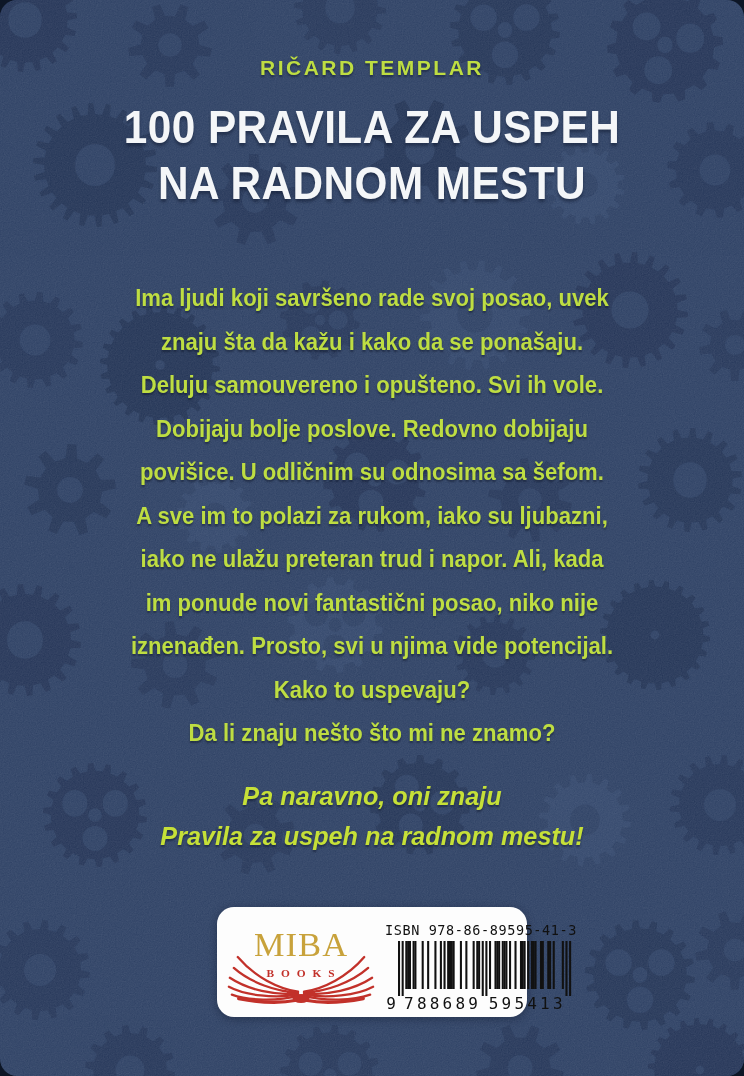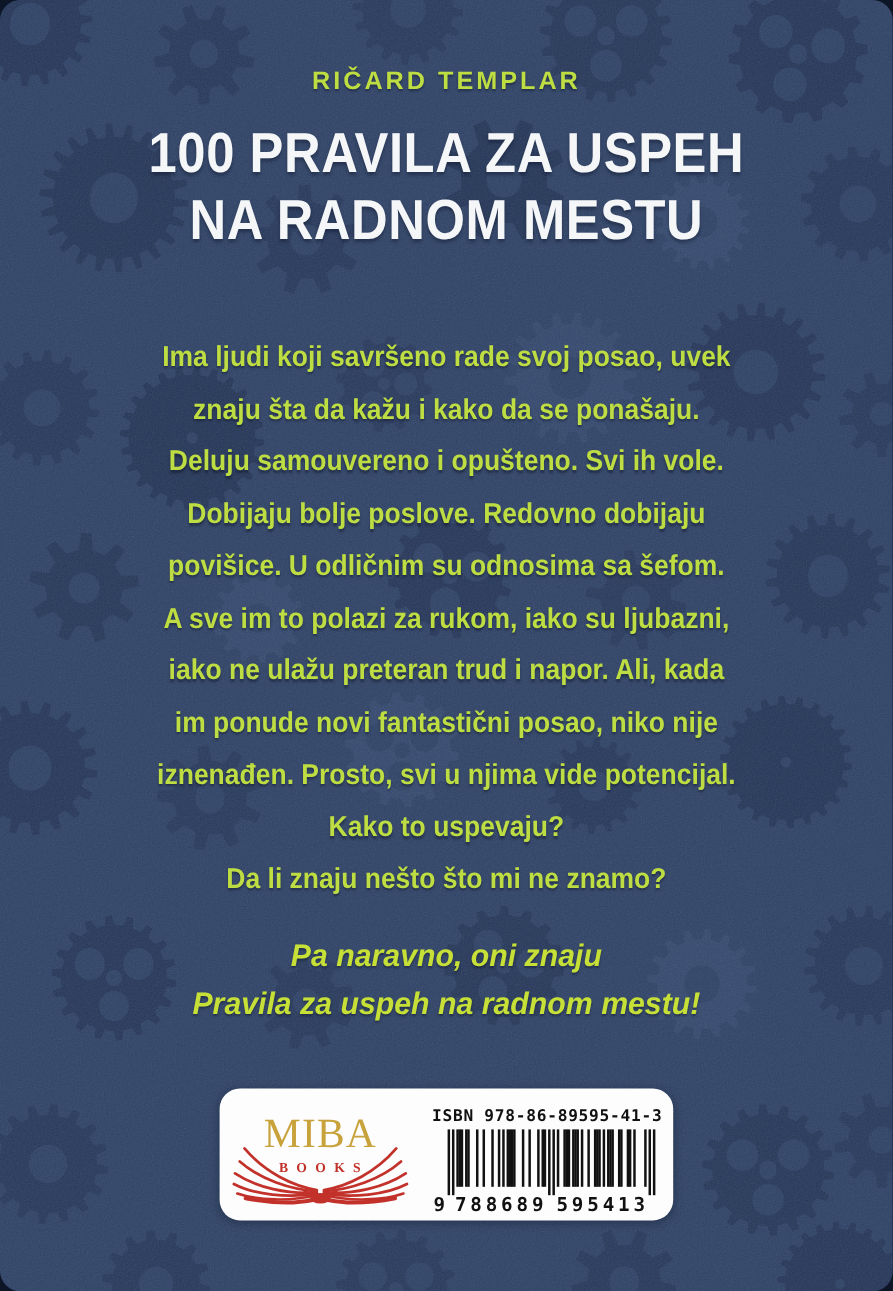--- a/index.html
+++ b/index.html
@@ -29,27 +29,27 @@
     text-shadow:0 2px 2px rgba(8,16,34,.45);
   }
   .tagline{
     top:776px;font-size:26px;line-height:40px;font-weight:bold;font-style:italic;
     color:var(--tagline_green,#c6e038);
     transform:scaleX(.97);transform-origin:50% 0;
     text-shadow:0 2px 2px rgba(8,16,34,.45);
   }
   .label-box{
     position:absolute;top:907px;left:50%;transform:translateX(-50%);
-    width:378px;height:110px;border-radius:17px;
+    width:310px;height:110px;border-radius:17px;
     background:var(--label_white,#fdfdfd);
     box-shadow:0 2px 8px rgba(5,12,28,.35);
     display:flex;align-items:center;
   }
   .logo{width:168px;display:flex;justify-content:center;align-items:center;}
-  .code-col{flex:1;display:flex;flex-direction:column;align-items:center;padding-top:9px;font-weight:bold;}
+  .code-col{flex:1;display:flex;flex-direction:column;align-items:center;padding-top:9px;}
   .isbn{
     font-family:"DejaVu Sans Mono",monospace;font-size:13.5px;letter-spacing:.6px;
     color:var(--barcode_black,#111);white-space:nowrap;line-height:18px;
   }
   .barcode-svg{display:block;margin-top:2px;}
   .bc-digit{
     font-family:"DejaVu Sans Mono",monospace;
     fill:var(--barcode_black,#111);
   }
   .miba-word{font-family:"Liberation Serif",serif;letter-spacing:1px;}

